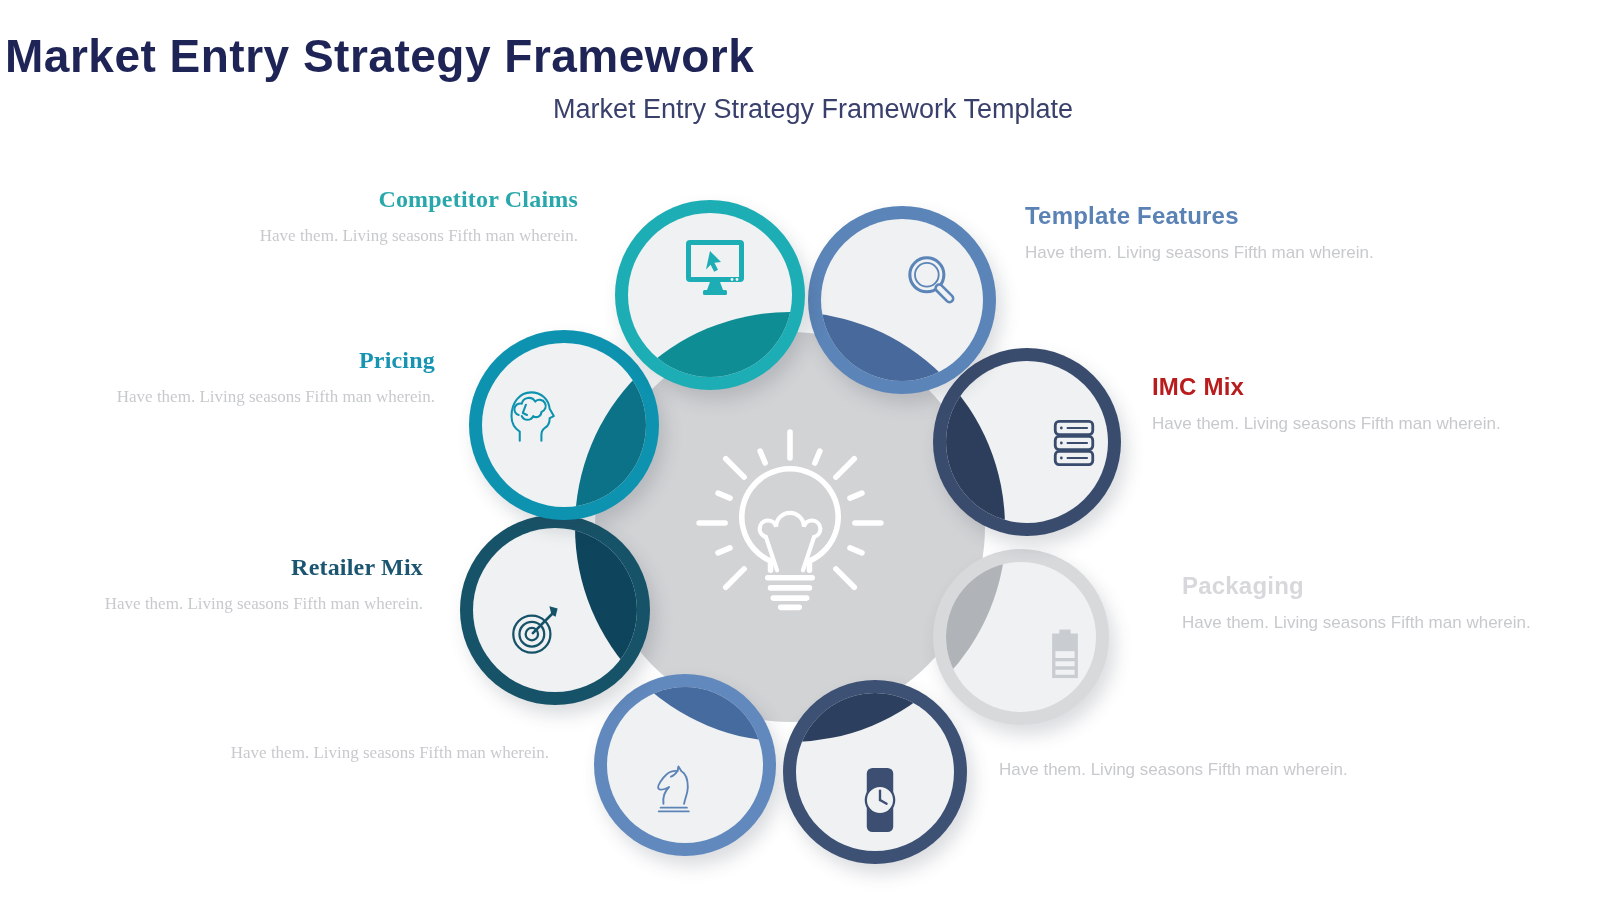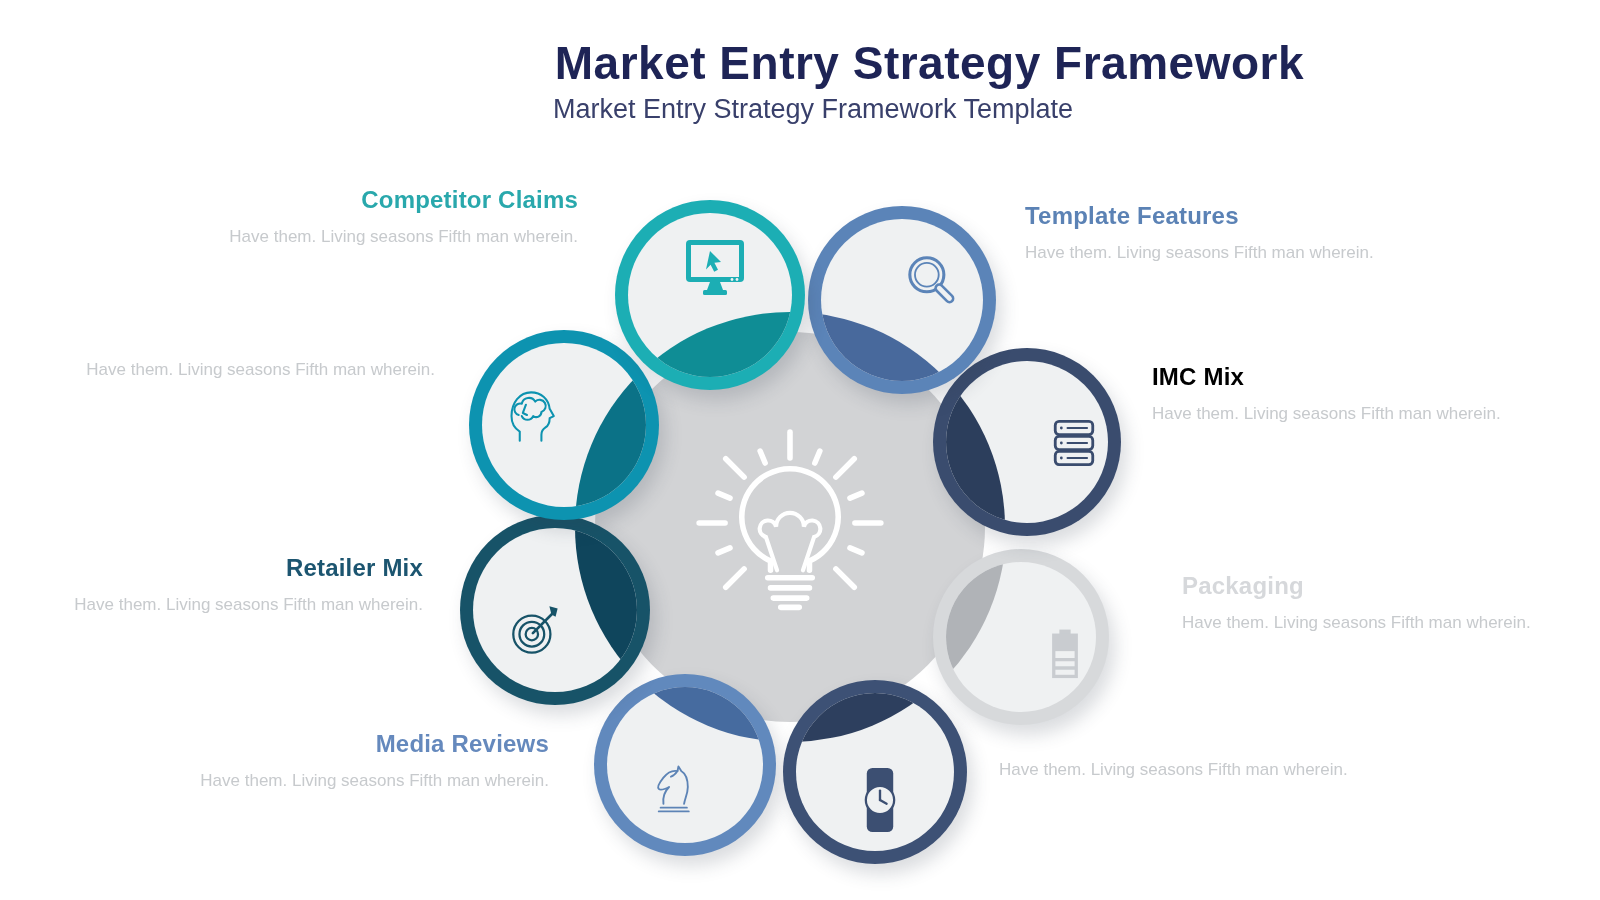--- a/index.html
+++ b/index.html
@@ -3,22 +3,22 @@
 <meta charset="utf-8">
 <title>Market Entry Strategy Framework</title>
 <style>
   html,body{margin:0;padding:0;}
   body{
     width:1600px;height:900px;position:relative;overflow:hidden;
     background:#ffffff;
     font-family:"Liberation Sans", sans-serif;
   }
   .page-title{
-    position:absolute;left:0;top:24px;width:1292px;text-align:right;
-    font-size:46px;font-weight:800;letter-spacing:.5px;color:#1e2456;margin:12px;
+    position:absolute;left:0;top:24px;width:1292px;text-align:left;
+    font-size:46px;font-weight:800;letter-spacing:.5px;color:#1e2456;margin:5px;
   }
   .page-subtitle{
     position:absolute;left:0;top:94px;width:1600px;text-align:center;
     font-size:27px;font-weight:400;color:#39406b;margin:0;padding-left:13px;
   }
   .hub{
     position:absolute;border-radius:50%;z-index:1;
   }
   .node{
     position:absolute;border-radius:50%;z-index:2;
@@ -27,21 +27,21 @@
   .node-inner{
     position:absolute;inset:13px;border-radius:50%;
     background:#eff1f2;overflow:hidden;
   }
   .overlap{
     position:absolute;width:430px;height:430px;border-radius:50%;
   }
   .icon-holder{position:absolute;}
   .icon-holder svg{display:block;width:100%;height:auto;}
   .label-block{position:absolute;width:420px;z-index:3;}
-  .label-block.align-right{text-align:right;}
+  .label-block.align-right{text-align:right;font-family:Liberation Serif, serif;}
   .label-block.align-left{text-align:left;}
   .label-block h3{margin:0;font-size:24px;font-weight:700;letter-spacing:.2px;}
   .label-block p{margin:13px 0 0 0;font-size:17px;color:#c7cacd;font-weight:400;}
   .bulb-holder{position:absolute;}
 </style>
 </head>
 <body>
 
 <h1 class="page-title" style="color: rgb(30, 36, 86);">Market Entry Strategy Framework</h1>
 <h2 class="page-subtitle" style="color: rgb(57, 64, 107);">Market Entry Strategy Framework Template</h2>
@@ -201,38 +201,38 @@
   <h3 style="color: rgb(41, 168, 172);">Competitor Claims</h3>
   <p>Have them. Living seasons Fifth man wherein.</p>
 </div>
 
 <div class="label-block align-left" style="left:1025px;top:202px;">
   <h3 style="color: rgb(91, 130, 181);">Template Features</h3>
   <p>Have them. Living seasons Fifth man wherein.</p>
 </div>
 
 <div class="label-block align-right" style="left:15px;top:347px;">
+  <h3 style="color: rgb(23, 148, 178);">Pricing</h3>
   <p>Have them. Living seasons Fifth man wherein.</p>
 </div>
 
 <div class="label-block align-left" style="left:1152px;top:363px;">
-  <h3 style="color: #000000;">IMC Mix</h3>
+  <h3 style="color: #b91c1c; margin-top: 10px;">IMC Mix</h3>
   <p>Have them. Living seasons Fifth man wherein.</p>
 </div>
 
 <div class="label-block align-right" style="left:3px;top:554px;">
   <h3 style="color: rgb(28, 85, 112);">Retailer Mix</h3>
   <p>Have them. Living seasons Fifth man wherein.</p>
 </div>
 
 <div class="label-block align-left" style="left:1145px;top:572px;margin-left:37px;">
   <h3 style="color: rgb(214, 216, 219);">Packaging</h3>
   <p>Have them. Living seasons Fifth man wherein.</p>
 </div>
 
 <div class="label-block align-right" style="left:129px;top:730px;">
-  <h3 style="color: rgb(101, 137, 189);">Media Reviews</h3>
   <p>Have them. Living seasons Fifth man wherein.</p>
 </div>
 
 <div class="label-block align-left" style="left:999px;top:747px;">
   <p>Have them. Living seasons Fifth man wherein.</p>
 </div>
 
 </body></html>

